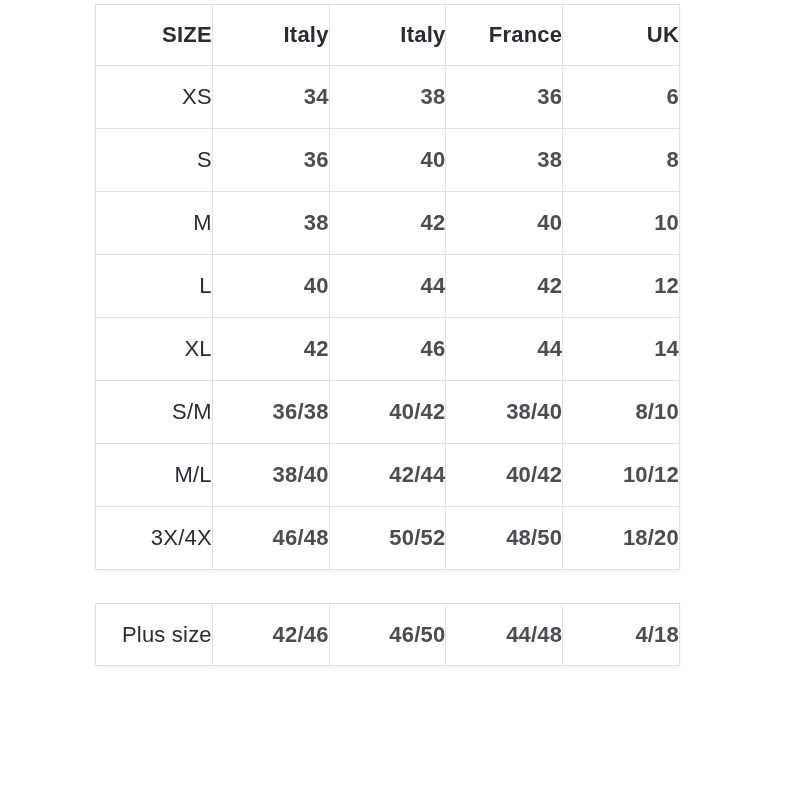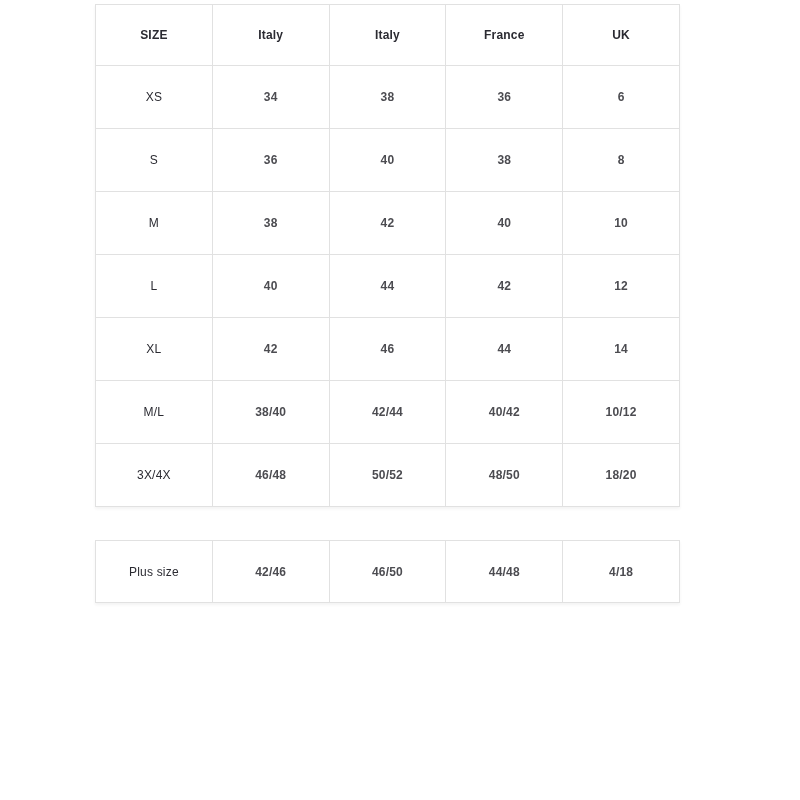--- a/index.html
+++ b/index.html
@@ -21,23 +21,23 @@
   table.size-table {
     border-collapse: collapse;
     width: 585px;
     table-layout: fixed;
     background: var(--bg, #ffffff);
     box-shadow: 0 2px 3px rgba(0,0,0,0.05);
   }
   .size-table th,
   .size-table td {
     border: 1px solid var(--border, #e1e1e1);
-    text-align: center;
+    text-align: right;
     vertical-align: middle;
-    font-size: 12px;
+    font-size: 22px;
     letter-spacing: 0.2px;
     height: 63px;
     padding: 0;
   }
   .size-table thead th {
     height: 61px;
     font-weight: bold;
     color: var(--header-text, #2b2b32);
   }
   .size-table tbody th {
@@ -100,20 +100,27 @@
           <td>12</td>
         </tr>
         <tr>
           <th scope="row">XL</th>
           <td>42</td>
           <td>46</td>
           <td>44</td>
           <td>14</td>
         </tr>
         <tr>
+          <th scope="row">S/M</th>
+          <td>36/38</td>
+          <td>40/42</td>
+          <td>38/40</td>
+          <td>8/10</td>
+        </tr>
+        <tr>
           <th scope="row">M/L</th>
           <td>38/40</td>
           <td>42/44</td>
           <td>40/42</td>
           <td>10/12</td>
         </tr>
         <tr>
           <th scope="row">3X/4X</th>
           <td>46/48</td>
           <td>50/52</td>

